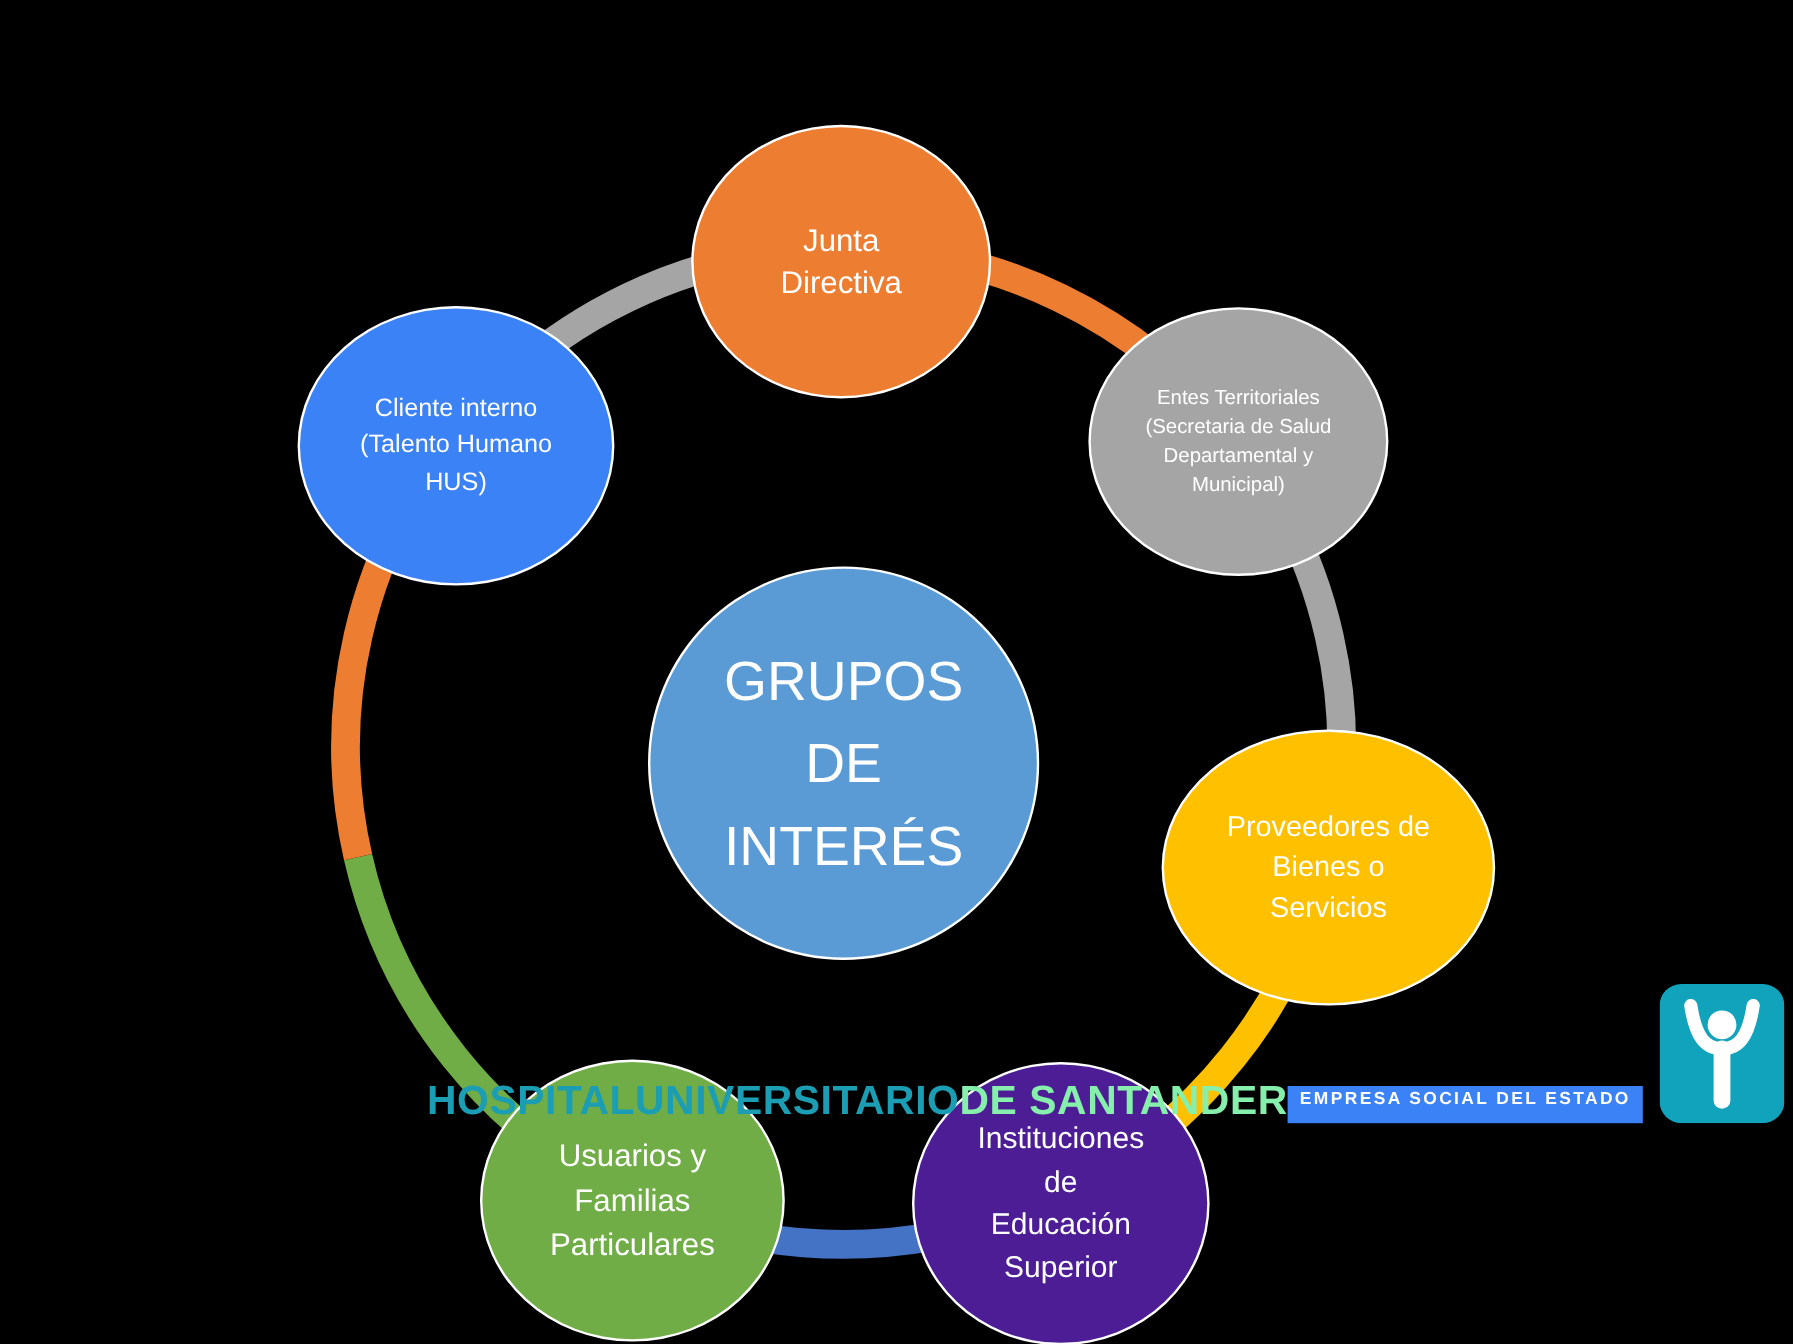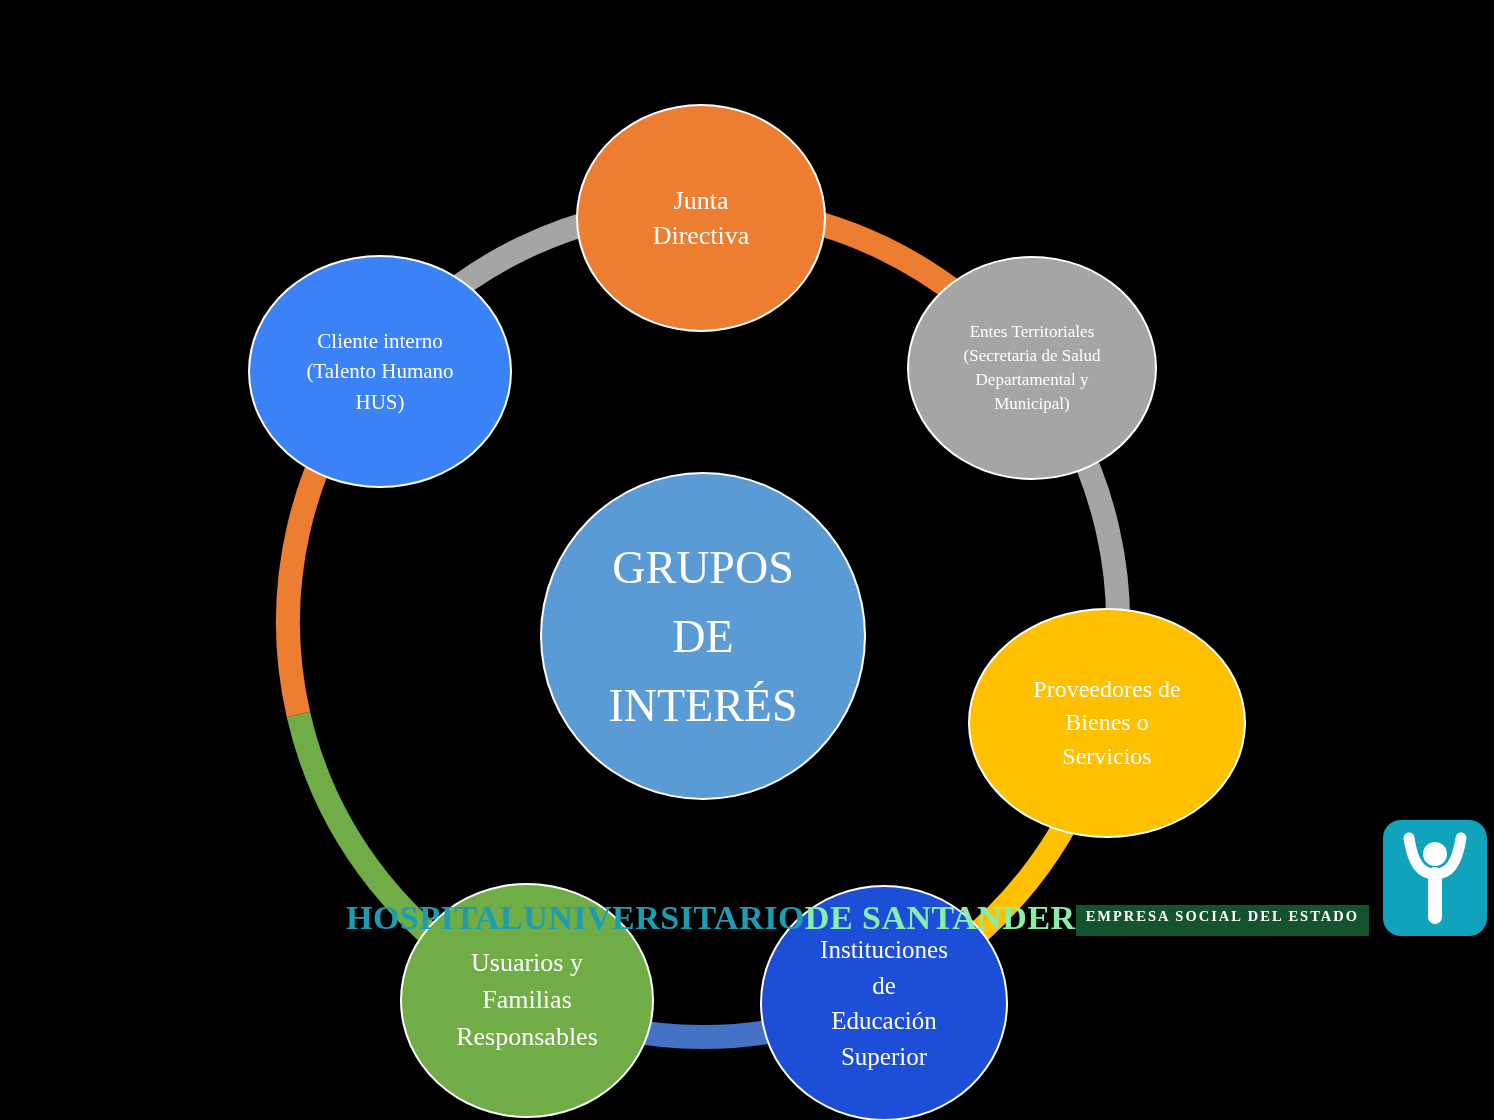--- a/index.html
+++ b/index.html
@@ -2,21 +2,21 @@
 <html><head>
 <meta charset="utf-8">
 <style>
   * { box-sizing: border-box; margin: 0; padding: 0; }
   html, body { width: 1494px; height: 1120px; }
   body {
     background: #000;
     overflow: hidden;
     font-family: "Liberation Sans", sans-serif;
   }
-  .stage { position: relative; width: 1494px; height: 984px; font-family: Liberation Serif, serif; }
+  .stage { position: relative; width: 1494px; height: 984px; }
 
   .ring { position: absolute; left: 0; top: 0; z-index: 0; }
   .ring path { fill: none; stroke-width: 24; }
 
   .node {
     position: absolute;
     z-index: 1;
     border-radius: 50%;
     border: 2.5px solid #fff;
     display: flex;
@@ -90,52 +90,52 @@
 Departamental y
 Municipal)</span>
   </div>
 
   <div class="node n-proveedores" style="background: rgb(255, 192, 0);">
     <span>Proveedores de
 Bienes o
 Servicios</span>
   </div>
 
-  <div class="node n-instituciones" style="background: #1d4ed8;">
+  <div class="node n-instituciones" style="background: #4c1d95;">
     <span>Instituciones
 de
 Educación
 Superior</span>
   </div>
 
   <div class="node n-usuarios" style="background: rgb(112, 173, 71);">
     <span>Usuarios  y
 Familias
-Responsables</span>
+Particulares</span>
   </div>
 
 
   <div class="node n-cliente" style="background: #3b82f6;">
     <span>Cliente interno
 (Talento Humano
 HUS)</span>
   </div>
 
   <div class="node n-center" style="background: rgb(91, 155, 213);">
     <span>GRUPOS
 DE
 INTERÉS</span>
   </div>
 
   <div class="logo">
     <div class="logo-text">
       <div class="logo-line" style="color: rgb(27, 157, 179);">HOSPITAL</div>
       <div class="logo-line" style="color: rgb(27, 157, 179);">UNIVERSITARIO</div>
       <div class="logo-line" style="color: #86efac;">DE SANTANDER</div>
-      <div class="logo-bar" style="background: #14532d;">
+      <div class="logo-bar" style="background: #3b82f6;">
         <span>EMPRESA SOCIAL DEL ESTADO</span>
       </div>
     </div>
     <svg class="logo-icon" width="104" height="116" viewBox="0 0 104 116">
       <rect id="logo-rect" x="0" y="0" width="104" height="116" rx="18" fill="#12A3BC"></rect>
       <path d="M26 18 C30 44 38 54 52 54 C66 54 74 44 78 18" fill="none" stroke="#ffffff" stroke-width="11" stroke-linecap="round"></path>
       <circle cx="52" cy="34" r="12" fill="#ffffff"></circle>
       <path d="M52 54 L52 97" fill="none" stroke="#ffffff" stroke-width="14" stroke-linecap="round"></path>
     </svg>
   </div>

